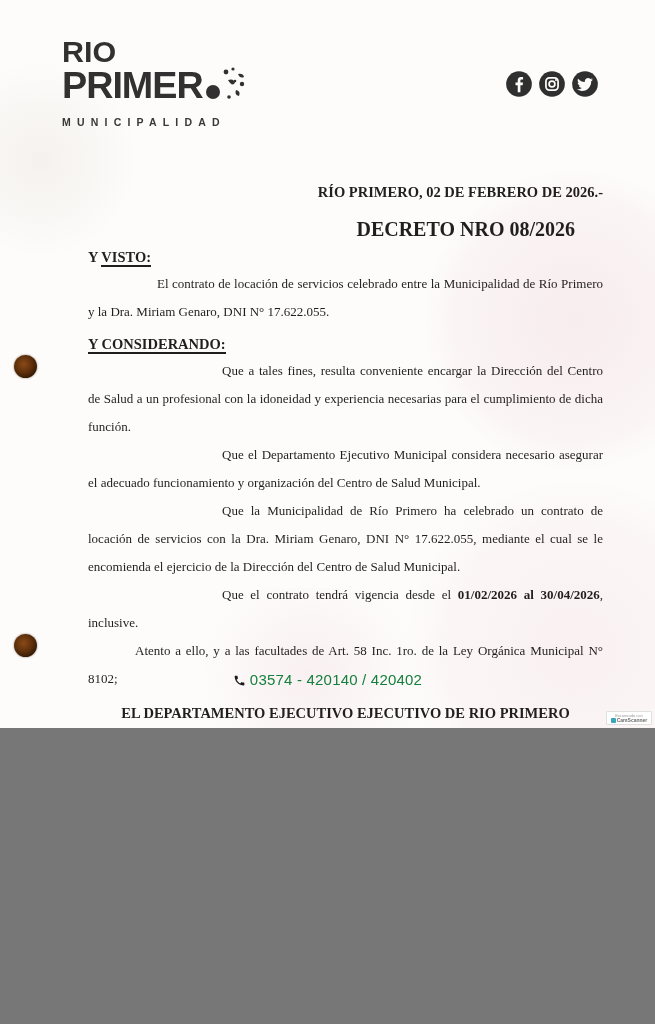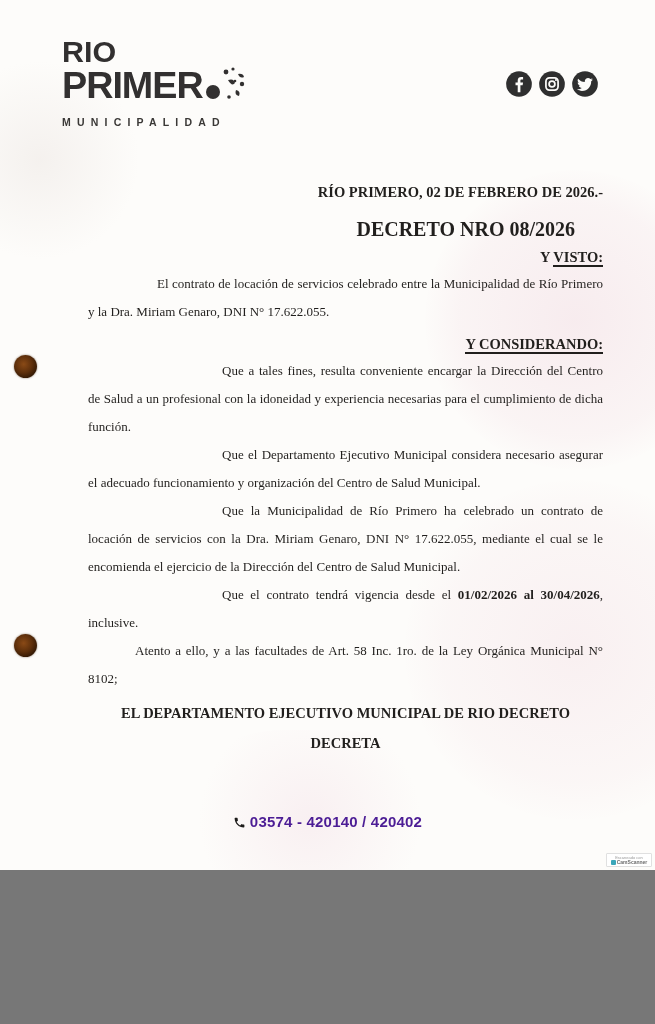--- a/index.html
+++ b/index.html
@@ -1,18 +1,18 @@
 <!DOCTYPE html>
 <html><head>
 <meta charset="utf-8">
 <style>
   html,body{margin:0;padding:0;background:#777;}
   .page{
     position:relative;
-    width:655px;height:870px;
+    width:655px;height:728px;
     margin:0 auto;
     background:#fdfcfa;
     overflow:hidden;
     font-family:"Liberation Serif", serif;
     color:#211f1d;
   }
   
   .blob{position:absolute;border-radius:50%;pointer-events:none;z-index:0;}
   .blob1{width:300px;height:300px;right:-70px;top:170px;background:radial-gradient(circle,rgba(238,209,219,.38) 0%,rgba(238,209,219,.18) 55%,rgba(238,209,219,0) 72%);}
   .blob2{width:340px;height:340px;right:-90px;top:480px;background:radial-gradient(circle,rgba(240,214,222,.32) 0%,rgba(240,214,222,.14) 55%,rgba(240,214,222,0) 72%);}
@@ -34,33 +34,33 @@
   .logo-line2{font-family:"Liberation Sans",sans-serif;font-weight:bold;font-size:37px;line-height:33px;letter-spacing:-1px;transform:scaleX(1.02);transform-origin:left;}
   .logo-sun{margin-left:2px;margin-bottom:-2px;}
   .logo-sub{font-family:"Liberation Sans",sans-serif;font-size:10.5px;font-weight:600;letter-spacing:6.2px;margin-top:14px;color:#3a3836;}
   .social{position:absolute;right:56px;top:70px;display:flex;gap:5px;}
   .social-icon{width:28px;height:28px;display:block;}
 
   main{position:relative;z-index:1;padding:0 52px 0 88px;}
   main p{margin:0;text-align:justify;font-size:13px;line-height:28px;}
   .date-line{text-align:right;margin-top:50px;font-weight:bold;font-size:14.5px;line-height:20px;}
   .decree-no{text-align:right;margin-top:17px;padding-right:28px;font-weight:bold;font-size:20px;line-height:20px;}
-  .section-label{font-weight:bold;font-size:14.5px;line-height:26px;margin-top:5px;text-align:right;}
+  .section-label{font-weight:bold;font-size:14.5px;line-height:26px;margin-top:5px;text-align:left;}
   .u{border-bottom:2px solid #211f1d;padding-bottom:0px;}
   .visto-body{text-indent:69px;}
   .q{text-indent:134px;}
   .atento{text-indent:47px;}
   .heading{text-align:center !important;font-weight:bold;font-size:14.5px;line-height:30px;}
   .heading-block{margin-top:5px;}
   .articulo{margin-top:23px;}
   .b{font-weight:bold;}
 
   .footer{
     position:absolute;left:0;right:0;bottom:38px;z-index:1;
-    text-align:center;font-family:"Liberation Sans",sans-serif;font-weight:700;color:#4c1d95;
+    text-align:center;font-family:"Liberation Sans",sans-serif;font-weight:400;color:#15803d;
   }
   .phone-line{font-size:15px;line-height:20px;letter-spacing:.2px;}
   .address-line{font-size:14px;line-height:21px;letter-spacing:.1px;}
   .footer svg{vertical-align:-2px;margin-right:4px;}
 
   .camscanner{
     position:absolute;right:3px;bottom:3px;z-index:3;width:40px;
     background:#fff;border:1px solid #e0e0e0;border-radius:1px;padding:1px 2px;
     font-family:"Liberation Sans",sans-serif;color:#9a9a9a;line-height:5px;
   }
@@ -132,21 +132,21 @@
 
     <p class="q">Que a tales fines, resulta conveniente encargar la Dirección del Centro de Salud a un profesional con la idoneidad y experiencia necesarias para el cumplimiento de dicha función.</p>
     <p class="q">Que el Departamento Ejecutivo Municipal considera necesario asegurar el adecuado funcionamiento y organización del Centro de Salud Municipal.</p>
     <p class="q">Que la Municipalidad de Río Primero ha celebrado un contrato de locación de servicios con la Dra. Miriam Genaro, DNI N° 17.622.055, mediante el cual se le encomienda el ejercicio de la Dirección del Centro de Salud Municipal.</p>
 
     <p class="q"><span>Que el contrato tendrá vigencia desde el </span><span class="b">01/02/2026 al 30/04/2026</span><span>, inclusive.</span></p>
 
     <p class="atento">Atento a ello, y a las facultades de Art. 58 Inc. 1ro. de la Ley Orgánica Municipal N° 8102;</p>
 
     <div class="heading-block">
-      <p class="heading">EL DEPARTAMENTO EJECUTIVO MUNICIPAL DE RIO DECRETO</p>
+      <p class="heading">EL DEPARTAMENTO EJECUTIVO EJECUTIVO DE RIO PRIMERO</p>
       <p class="heading">DECRETA</p>
     </div>
 
   </main>
 
   <div class="footer">
     <div class="phone-line">
       <svg width="13" height="13" viewBox="0 0 24 24">
           <path fill="#1d1c1a" d="M6.6 10.8c1.4 2.8 3.8 5.1 6.6 6.6l2.2-2.2c.3-.3.7-.4 1-.2 1.1.4 2.3.6 3.6.6.6 0 1 .4 1 1V20c0 .6-.4 1-1 1C10.6 21 3 13.4 3 4c0-.6.4-1 1-1h3.5c.6 0 1 .4 1 1 0 1.2.2 2.4.6 3.6.1.3 0 .7-.2 1l-2.3 2.2z"></path>
         </svg><span>03574 - 420140 / 420402</span>

